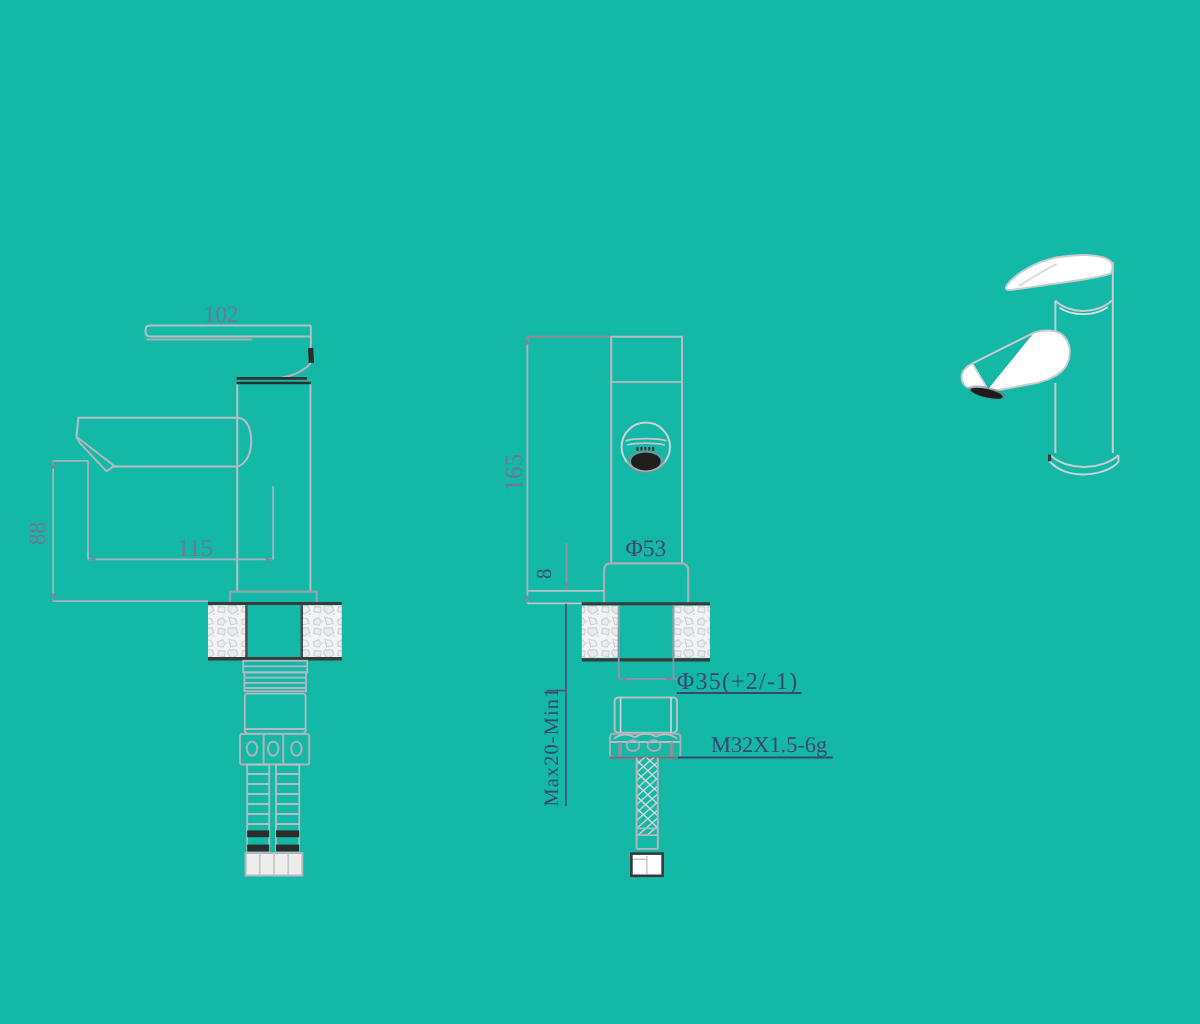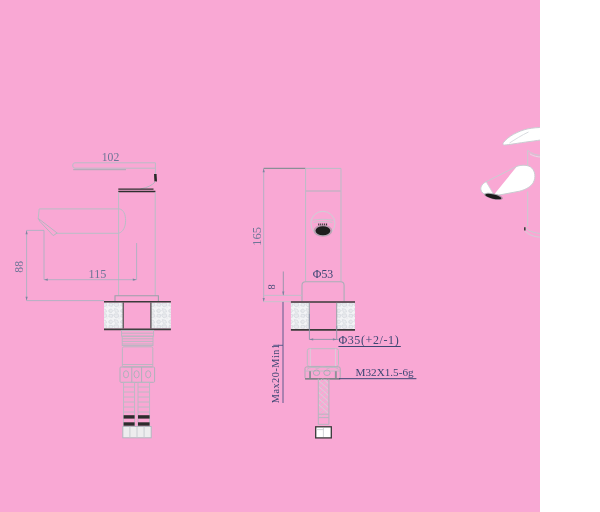--- a/index.html
+++ b/index.html
@@ -1,16 +1,16 @@
 <!DOCTYPE html>
 <html><head>
 <meta charset="utf-8">
 <style>
   html,body{margin:0;padding:0;background:#ffffff;}
-  .wrap{width:540px;height:512px;position:relative;overflow:hidden;background:#f9a8d4;}
+  .wrap{width:600px;height:512px;position:relative;overflow:hidden;background:#14b8a6;}
   svg{display:block;filter:blur(0.22px);}
   text{font-family:"Liberation Serif", serif;}
 </style>
 </head>
 <body>
 <div class="wrap">
 <svg width="600" height="512" viewBox="0 0 600 512" xmlns="http://www.w3.org/2000/svg">
 <defs>
 
   <pattern id="stone" width="12" height="11" patternUnits="userSpaceOnUse">

